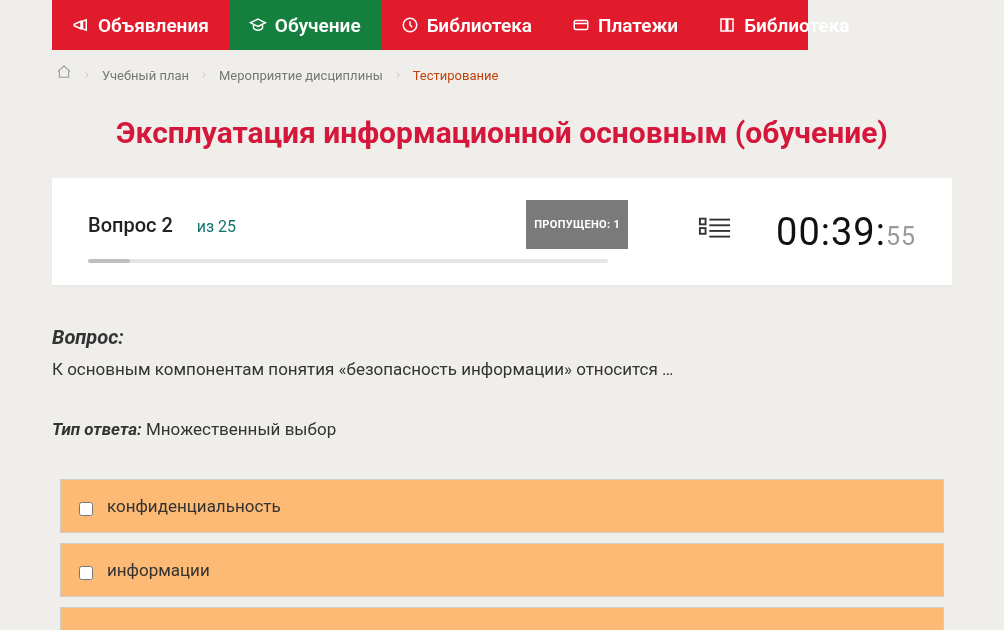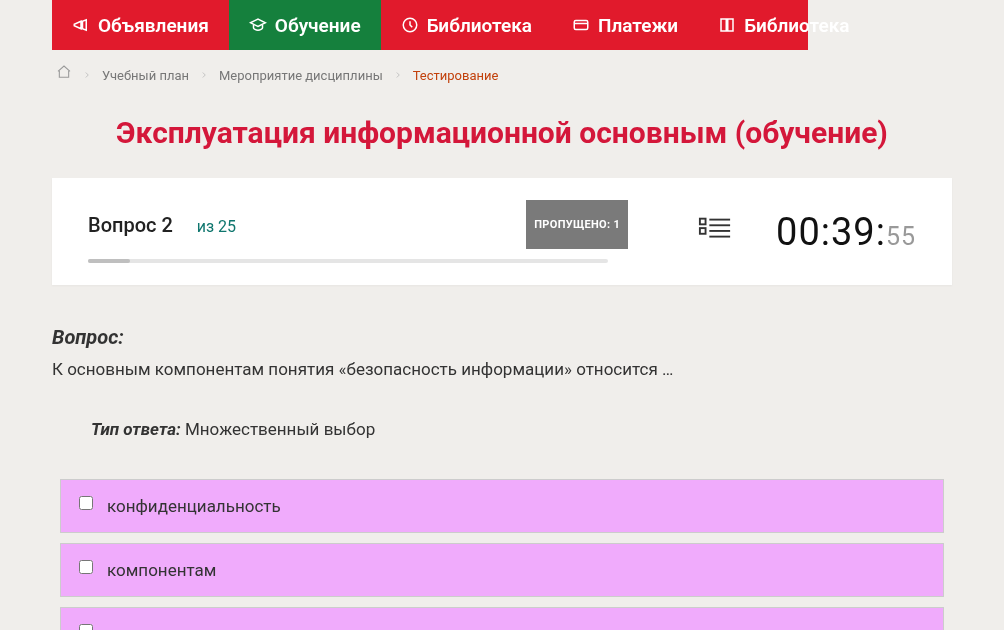--- a/index.html
+++ b/index.html
@@ -117,32 +117,32 @@
   }
   .timer .sec { color: #999; font-size: 25px; }
 
   
   .qbody {
     padding: 40px 30px 0 30px;
   }
   .label-line { margin-bottom: 10px; font-size: 20px; }
   .label-line b { font-style: italic; font-weight: 700; }
   .q-text { font-size: 17px; margin-bottom: 40px; }
-  .ans-type { font-size: 17px; margin-bottom: 40px; margin-left: 39px; }
+  .ans-type { font-size: 17px; margin-bottom: 40px; }
   .ans-type b { font-style: italic; font-weight:700; }
 
   
   .options { padding: 0 38px 40px; }
   .option {
     border: 1px solid #ccc;
-    background: #f0abfc;
+    background: #fdba74;
     padding: 16px 18px;
     margin-bottom: 10px;
     display:flex;
-    align-items:flex-start;
+    align-items:flex-end;
     gap: 14px;
     font-size: 17px;
     cursor: pointer;
   }
   .option input { width:14px; height:14px; }
 
   
   ::-webkit-scrollbar { height:14px; width:14px; }
   ::-webkit-scrollbar-track { background:#eee; }
   ::-webkit-scrollbar-thumb { background:#bdbdbd; }
@@ -261,21 +261,21 @@
     </div>
   </div>
 
   <div class="options">
     <label class="option">
       <input type="checkbox" style="">
       <span>конфиденциальность</span>
     </label>
     <label class="option">
       <input type="checkbox" style="">
-      <span>компонентам</span>
+      <span>информации</span>
     </label>
     <label class="option">
       <input type="checkbox" style="">
       <span>доступность</span>
     </label>
   </div>
 
 </div>
 
 </body></html>

